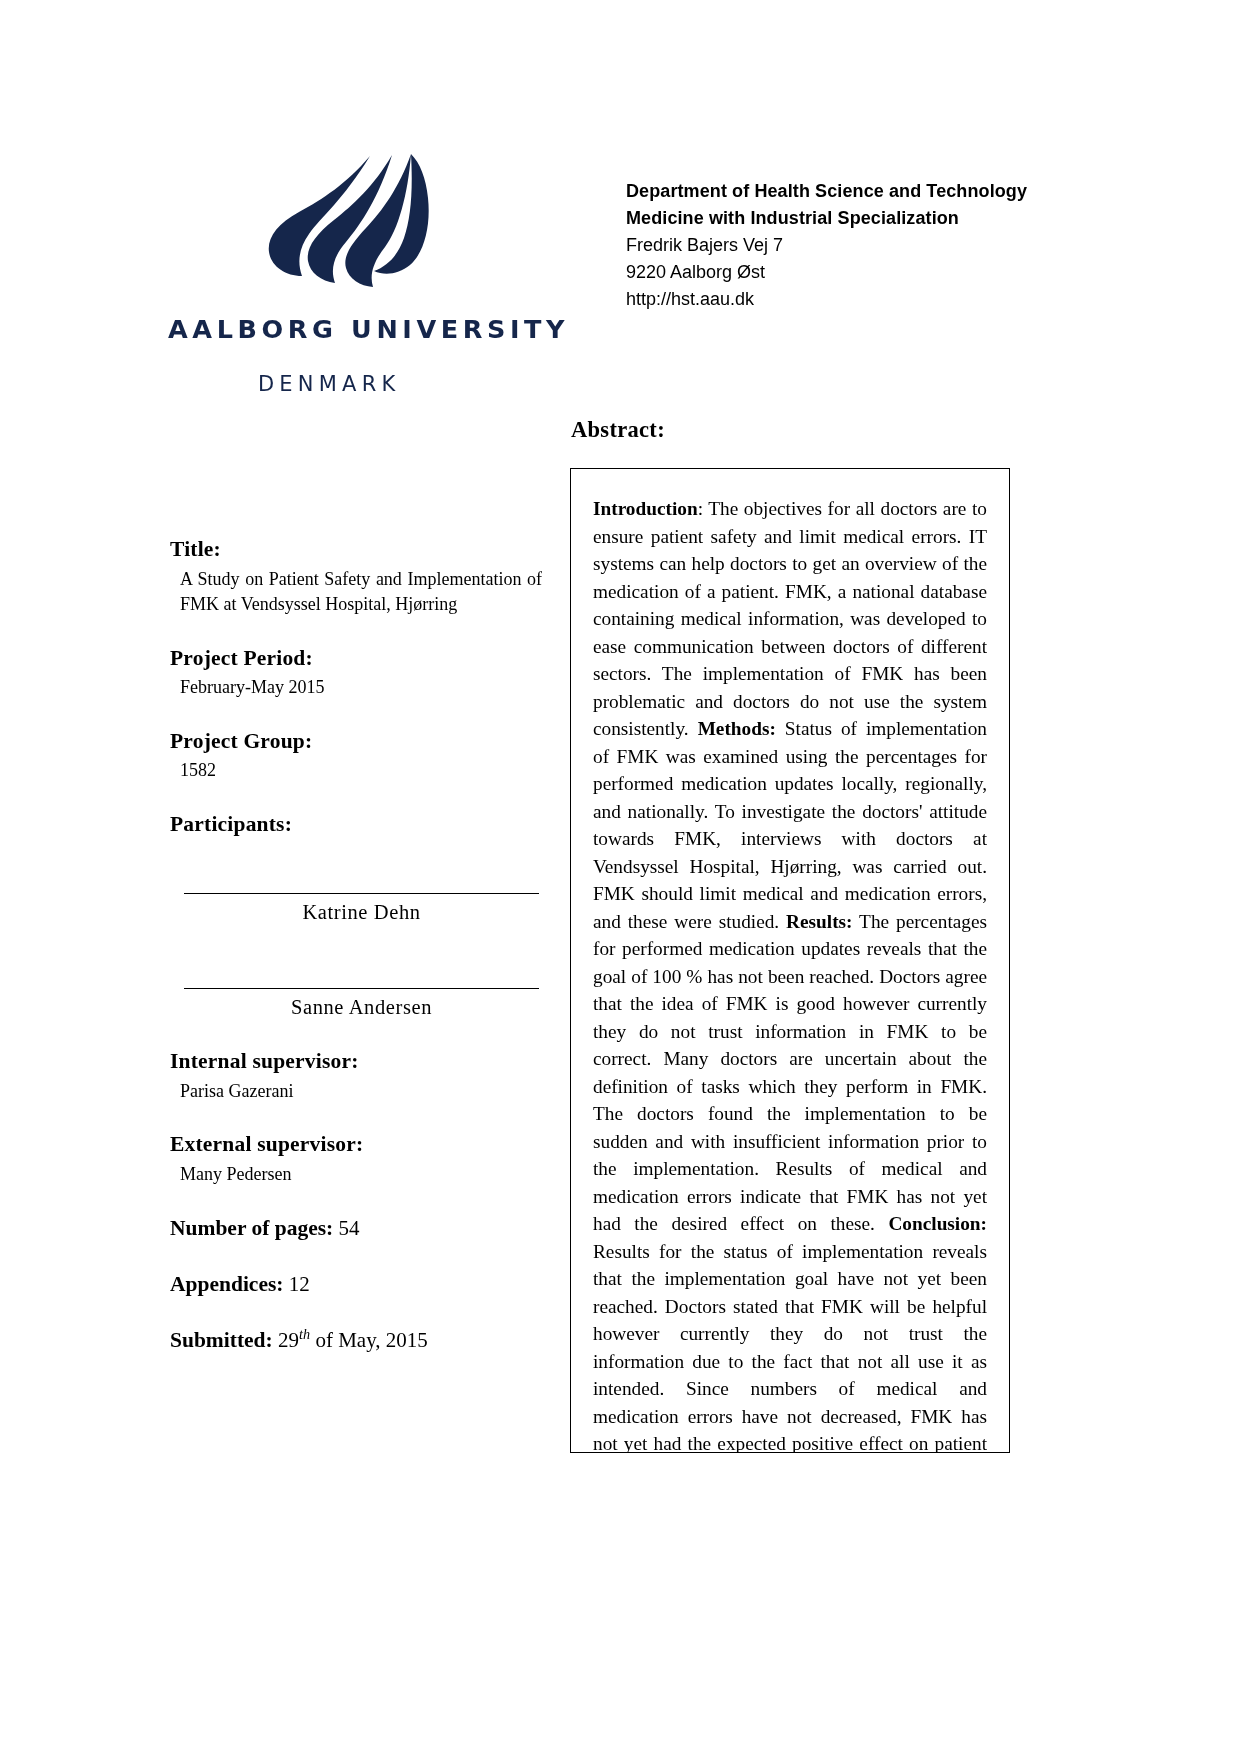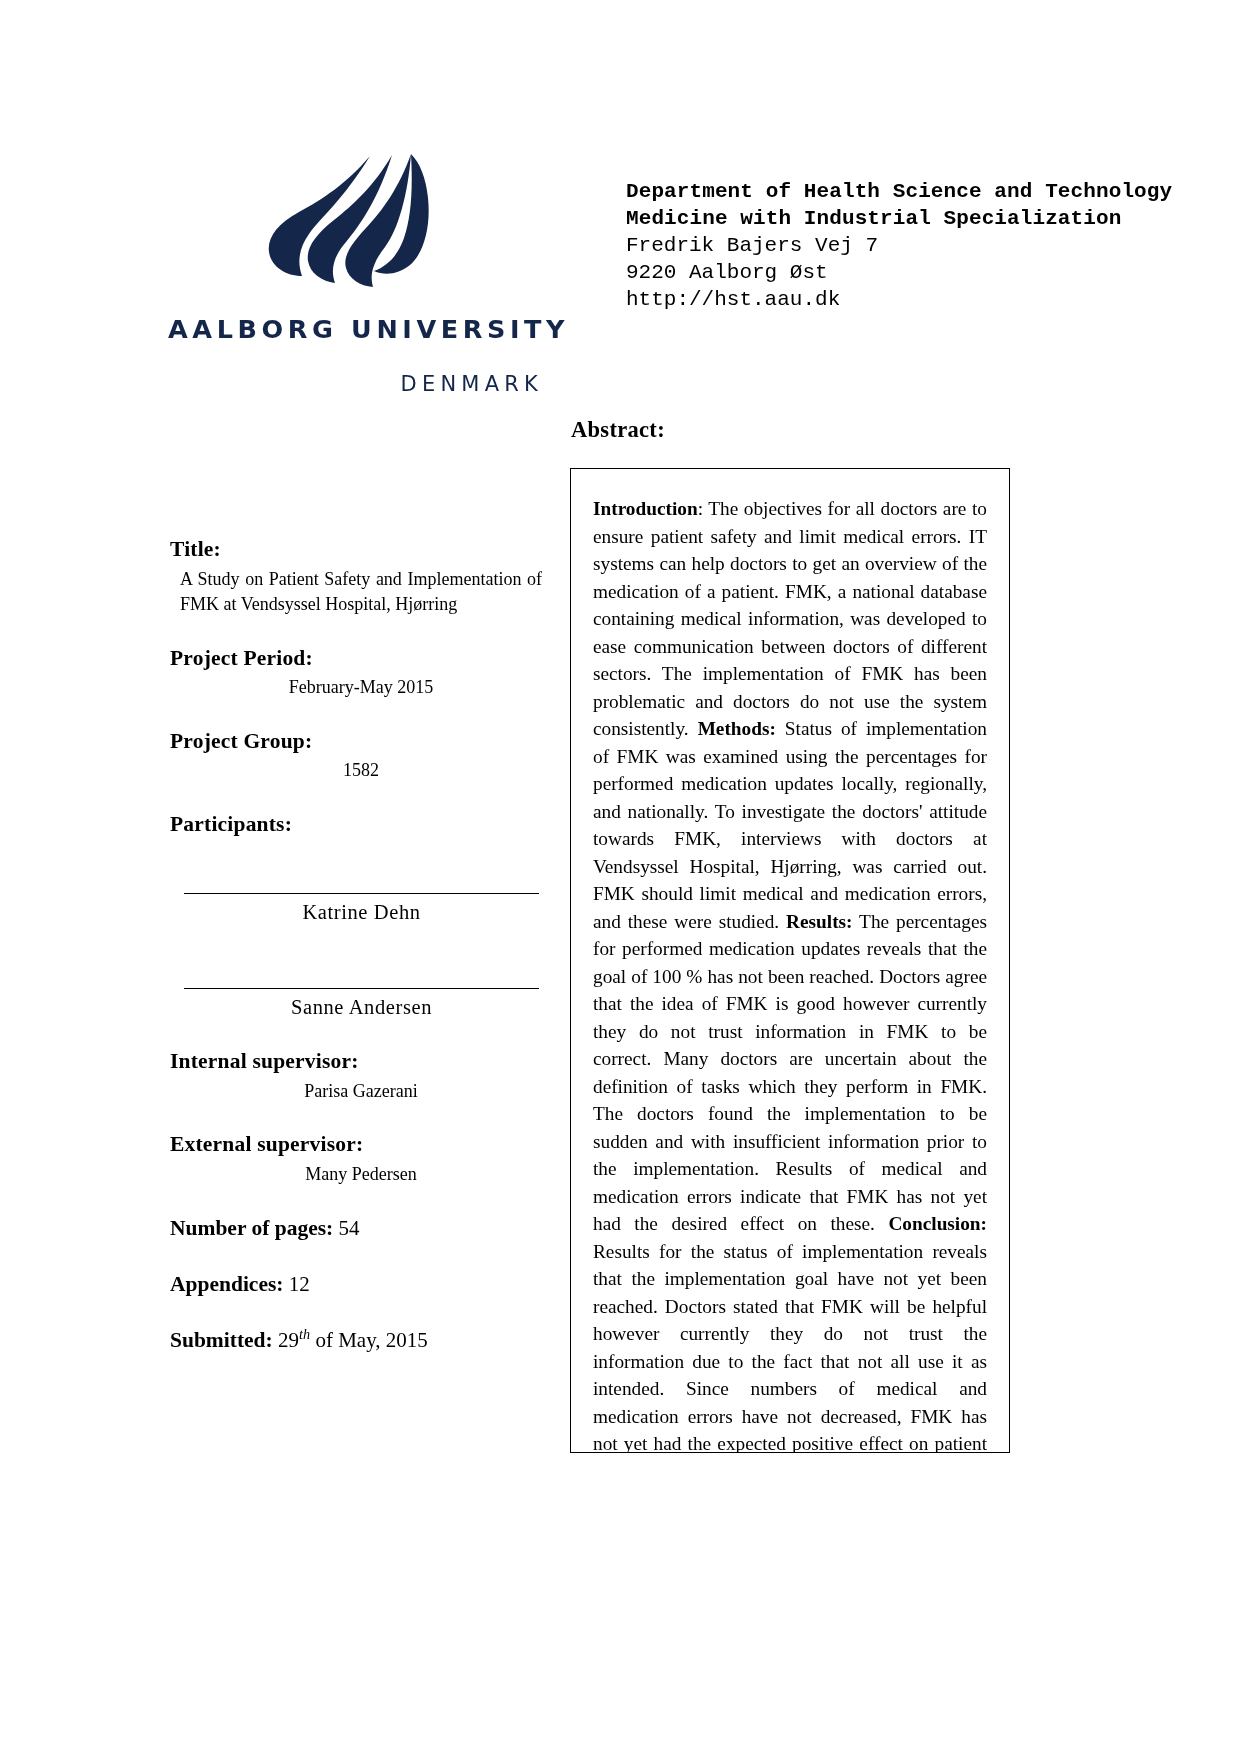--- a/index.html
+++ b/index.html
@@ -25,21 +25,21 @@
     height: 1754px;
     background: #fff;
   }
 
   
   .logo-block {
     position: absolute;
     left: 168px;
     top: 150px;
     width: 375px;
-    text-align: right;
+    text-align: left;
   }
   .logo-mark {
     width: 190px;
     height: 140px;
     margin: 0 auto;
     display: block;
   }
   .logo-wordmark {
     font-family: "DejaVu Sans", "Liberation Sans", sans-serif;
     font-weight: 700;
@@ -59,22 +59,22 @@
     padding-left: 90px;
     white-space: nowrap;
   }
 
   
   .address-block {
     position: absolute;
     left: 626px;
     top: 178px;
     width: 440px;
-    font-family: Liberation Mono, monospace;
-    font-size: 21px;
+    font-family: Liberation Sans, sans-serif;
+    font-size: 18px;
     line-height: 27px;
     color: #000;
   }
   .address-block .strong {
     font-weight: 700;
     letter-spacing: 0.1px;
   }
   .address-block div { white-space: nowrap; }
 
   
@@ -94,21 +94,21 @@
   }
   .info-label:first-child { margin-top: 0; }
   .info-value {
     margin-left: 10px;
     margin-top: 3px;
     text-align: justify;
     text-justify: inter-word;
     font-size: 18px;
     line-height: 1.42;
   }
-  .info-value.nowrap { text-align: center; }
+  .info-value.nowrap { text-align: left; }
 
   .sig-group { margin-top: 54px; }
   .sig-line {
     border-top: 1.6px solid #000;
     width: 355px;
     margin-left: 14px;
   }
   .sig-name {
     text-align: center;
     width: 355px;

